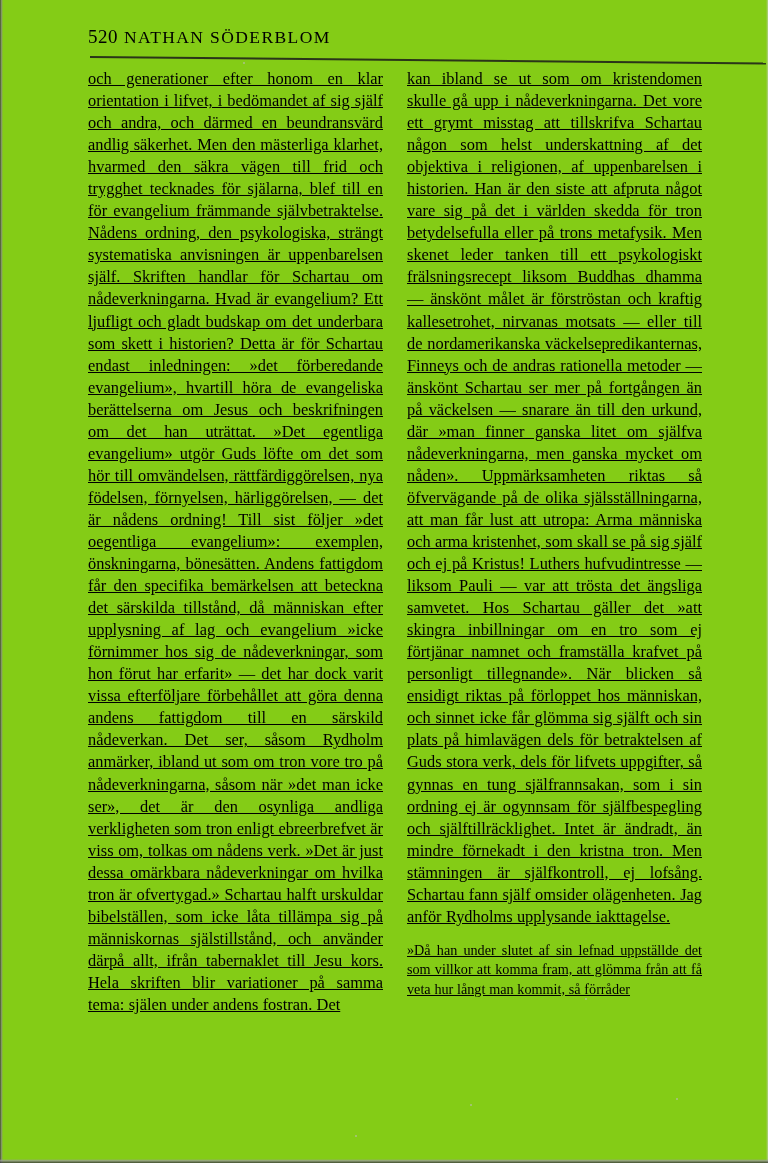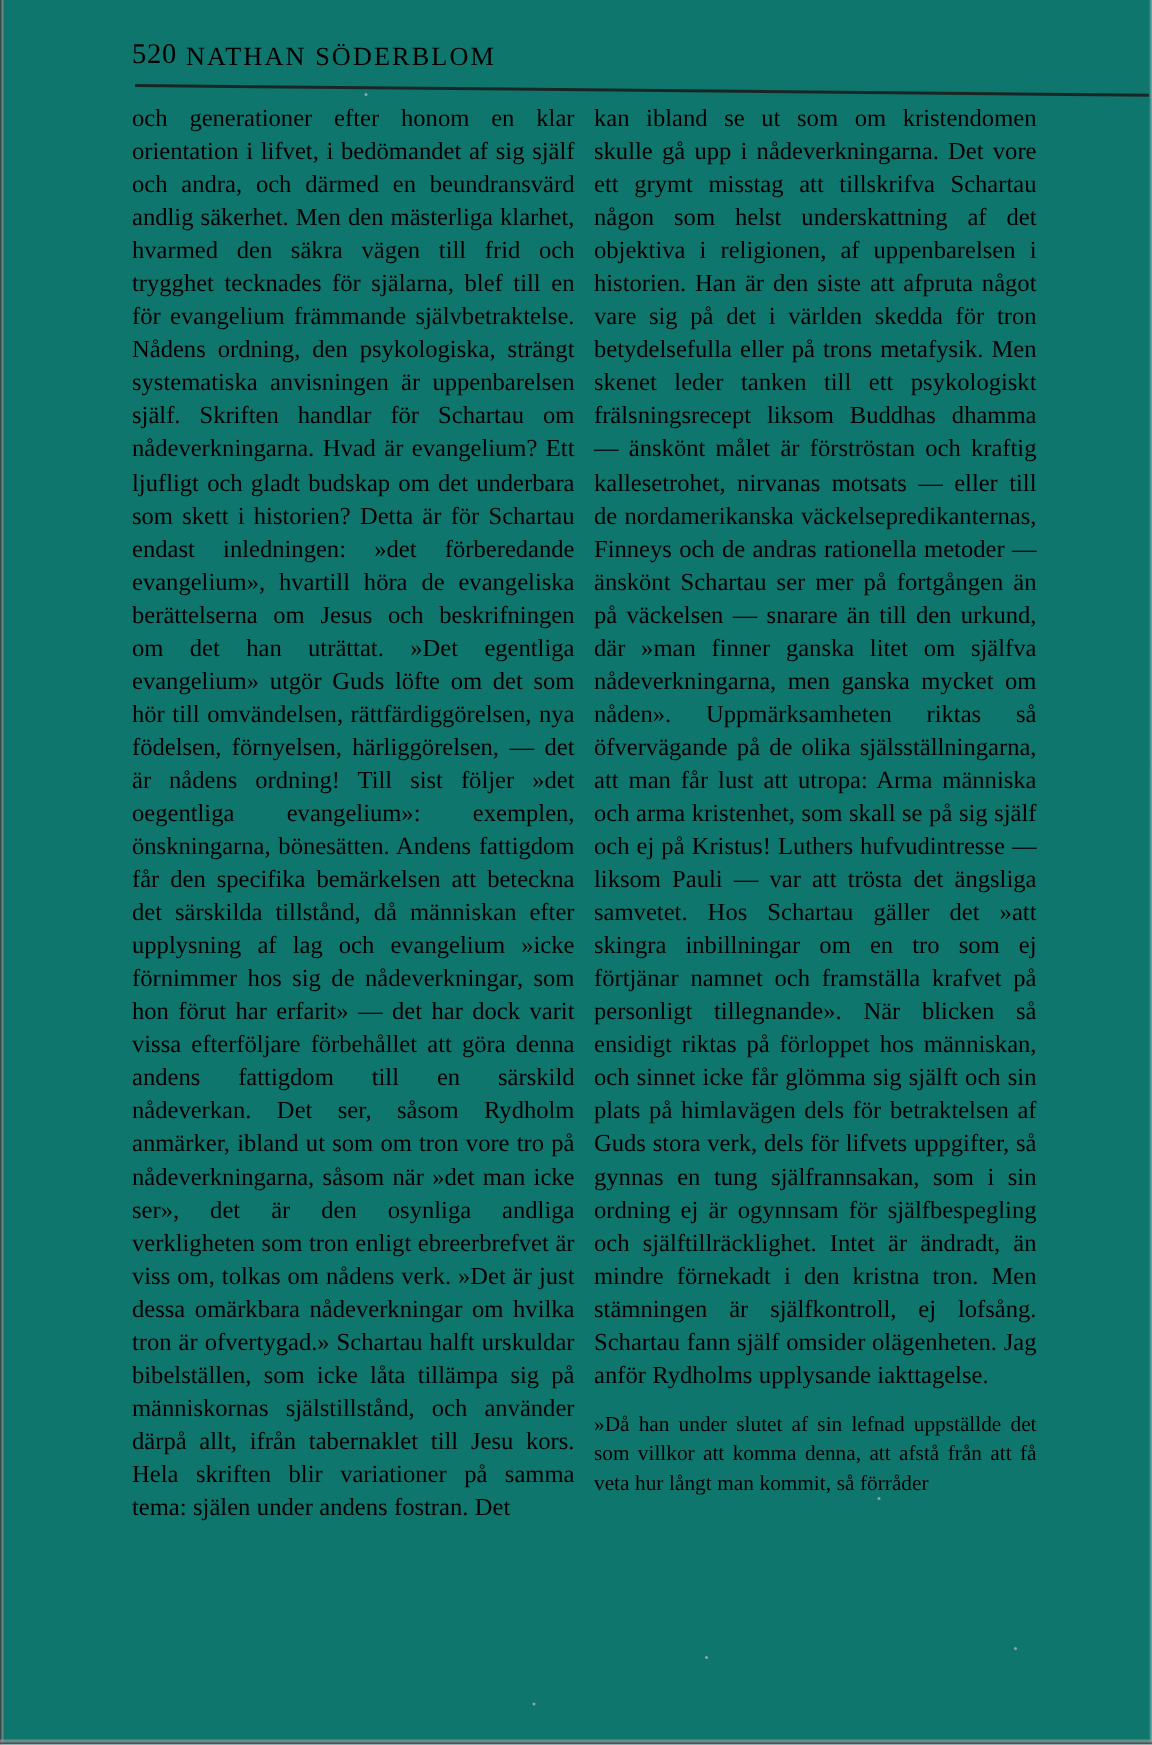--- a/index.html
+++ b/index.html
@@ -10,21 +10,21 @@
   }
   body {
     font-family: "Liberation Serif", "DejaVu Serif", serif;
     color: #000000;
   }
 
   .page {
     position: relative;
     width: 768px;
     height: 1163px;
-    background: #0f766e;
+    background: #84cc16;
     overflow: hidden;
     box-sizing: border-box;
   }
 
   
   .scan-edge-left {
     position: absolute;
     left: 0; top: 0;
     width: 3px; height: 1163px;
     background: linear-gradient(to right, #2b2b2b, #8a8a8a 55%, rgba(255,255,255,0));
@@ -83,21 +83,22 @@
     opacity: .85;
   }
 
   
   .columns {
     position: absolute;
     left: 88px;
     top: 68px;
     width: 614px;
     display: flex;
-    gap: 13px;
+    gap: 24px;
+    text-decoration: underline;
   }
   .col {
     width: 295px;
   }
   .col p {
     margin: 0;
     font-size: 16.4px;
     line-height: 22.05px;
     text-align: justify;
     text-justify: inter-word;
@@ -140,21 +141,21 @@
   </div>
 
   <div class="columns">
 
     <div class="col">
       <p class="body">och generationer efter honom en klar orientation i lifvet, i bedömandet af sig själf och andra, och därmed en beundransvärd andlig säkerhet. Men den mästerliga klarhet, hvarmed den säkra vägen till frid och trygghet tecknades för själarna, blef till en för evangelium främmande självbetraktelse. Nådens ordning, den psykologiska, strängt systematiska anvisningen är uppenbarelsen själf. Skriften handlar för Schartau om nådeverkningarna. Hvad är evangelium? Ett ljufligt och gladt budskap om det underbara som skett i historien? Detta är för Schartau endast inledningen: »det förberedande evangelium», hvartill höra de evangeliska berättelserna om Jesus och beskrifningen om det han uträttat. »Det egentliga evangelium» utgör Guds löfte om det som hör till omvändelsen, rättfärdiggörelsen, nya födelsen, förnyelsen, härliggörelsen, — det är nådens ordning! Till sist följer »det oegentliga evangelium»: exemplen, önskningarna, bönesätten. Andens fattigdom får den specifika bemärkelsen att beteckna det särskilda tillstånd, då människan efter upplysning af lag och evangelium »icke förnimmer hos sig de nådeverkningar, som hon förut har erfarit» — det har dock varit vissa efterföljare förbehållet att göra denna andens fattigdom till en särskild nådeverkan. Det ser, såsom Rydholm anmärker, ibland ut som om tron vore tro på nådeverkningarna, såsom när »det man icke ser», det är den osynliga andliga verkligheten som tron enligt ebreerbrefvet är viss om, tolkas om nådens verk. »Det är just dessa omärkbara nådeverkningar om hvilka tron är ofvertygad.» Schartau halft urskuldar bibelställen, som icke låta tillämpa sig på människornas själstillstånd, och använder därpå allt, ifrån tabernaklet till Jesu kors. Hela skriften blir variationer på samma tema: själen under andens fostran. Det</p>
     </div>
 
     <div class="col">
       <p class="body">kan ibland se ut som om kristendomen skulle gå upp i nådeverkningarna. Det vore ett grymt misstag att tillskrifva Schartau någon som helst underskattning af det objektiva i religionen, af uppenbarelsen i historien. Han är den siste att afpruta något vare sig på det i världen skedda för tron betydelsefulla eller på trons metafysik. Men skenet leder tanken till ett psykologiskt frälsningsrecept liksom Buddhas dhamma — änskönt målet är förströstan och kraftig kallesetrohet, nirvanas motsats — eller till de nordamerikanska väckelsepredikanternas, Finneys och de andras rationella metoder — änskönt Schartau ser mer på fortgången än på väckelsen — snarare än till den urkund, där »man finner ganska litet om själfva nådeverkningarna, men ganska mycket om nåden». Uppmärksamheten riktas så öfvervägande på de olika själsställningarna, att man får lust att utropa: Arma människa och arma kristenhet, som skall se på sig själf och ej på Kristus! Luthers hufvudintresse — liksom Pauli — var att trösta det ängsliga samvetet. Hos Schartau gäller det »att skingra inbillningar om en tro som ej förtjänar namnet och framställa krafvet på personligt tillegnande». När blicken så ensidigt riktas på förloppet hos människan, och sinnet icke får glömma sig själft och sin plats på himlavägen dels för betraktelsen af Guds stora verk, dels för lifvets uppgifter, så gynnas en tung själfrannsakan, som i sin ordning ej är ogynnsam för själfbespegling och själftillräcklighet. Intet är ändradt, än mindre förnekadt i den kristna tron. Men stämningen är själfkontroll, ej lofsång. Schartau fann själf omsider olägenheten. Jag anför Rydholms upplysande iakttagelse.</p>
-      <p class="body extract">»Då han under slutet af sin lefnad uppställde det som villkor att komma denna, att afstå från att få veta hur långt man kommit, så förråder</p>
+      <p class="body extract">»Då han under slutet af sin lefnad uppställde det som villkor att komma fram, att glömma från att få veta hur långt man kommit, så förråder</p>
     </div>
 
   </div>
 
   <div class="speck" style="left:470px; top:1104px;"></div>
   <div class="speck" style="left:676px; top:1098px;"></div>
   <div class="speck" style="left:355px; top:1135px;"></div>
   <div class="speck" style="left:243px; top:62px;"></div>
   <div class="speck" style="left:585px; top:998px;"></div>
 

